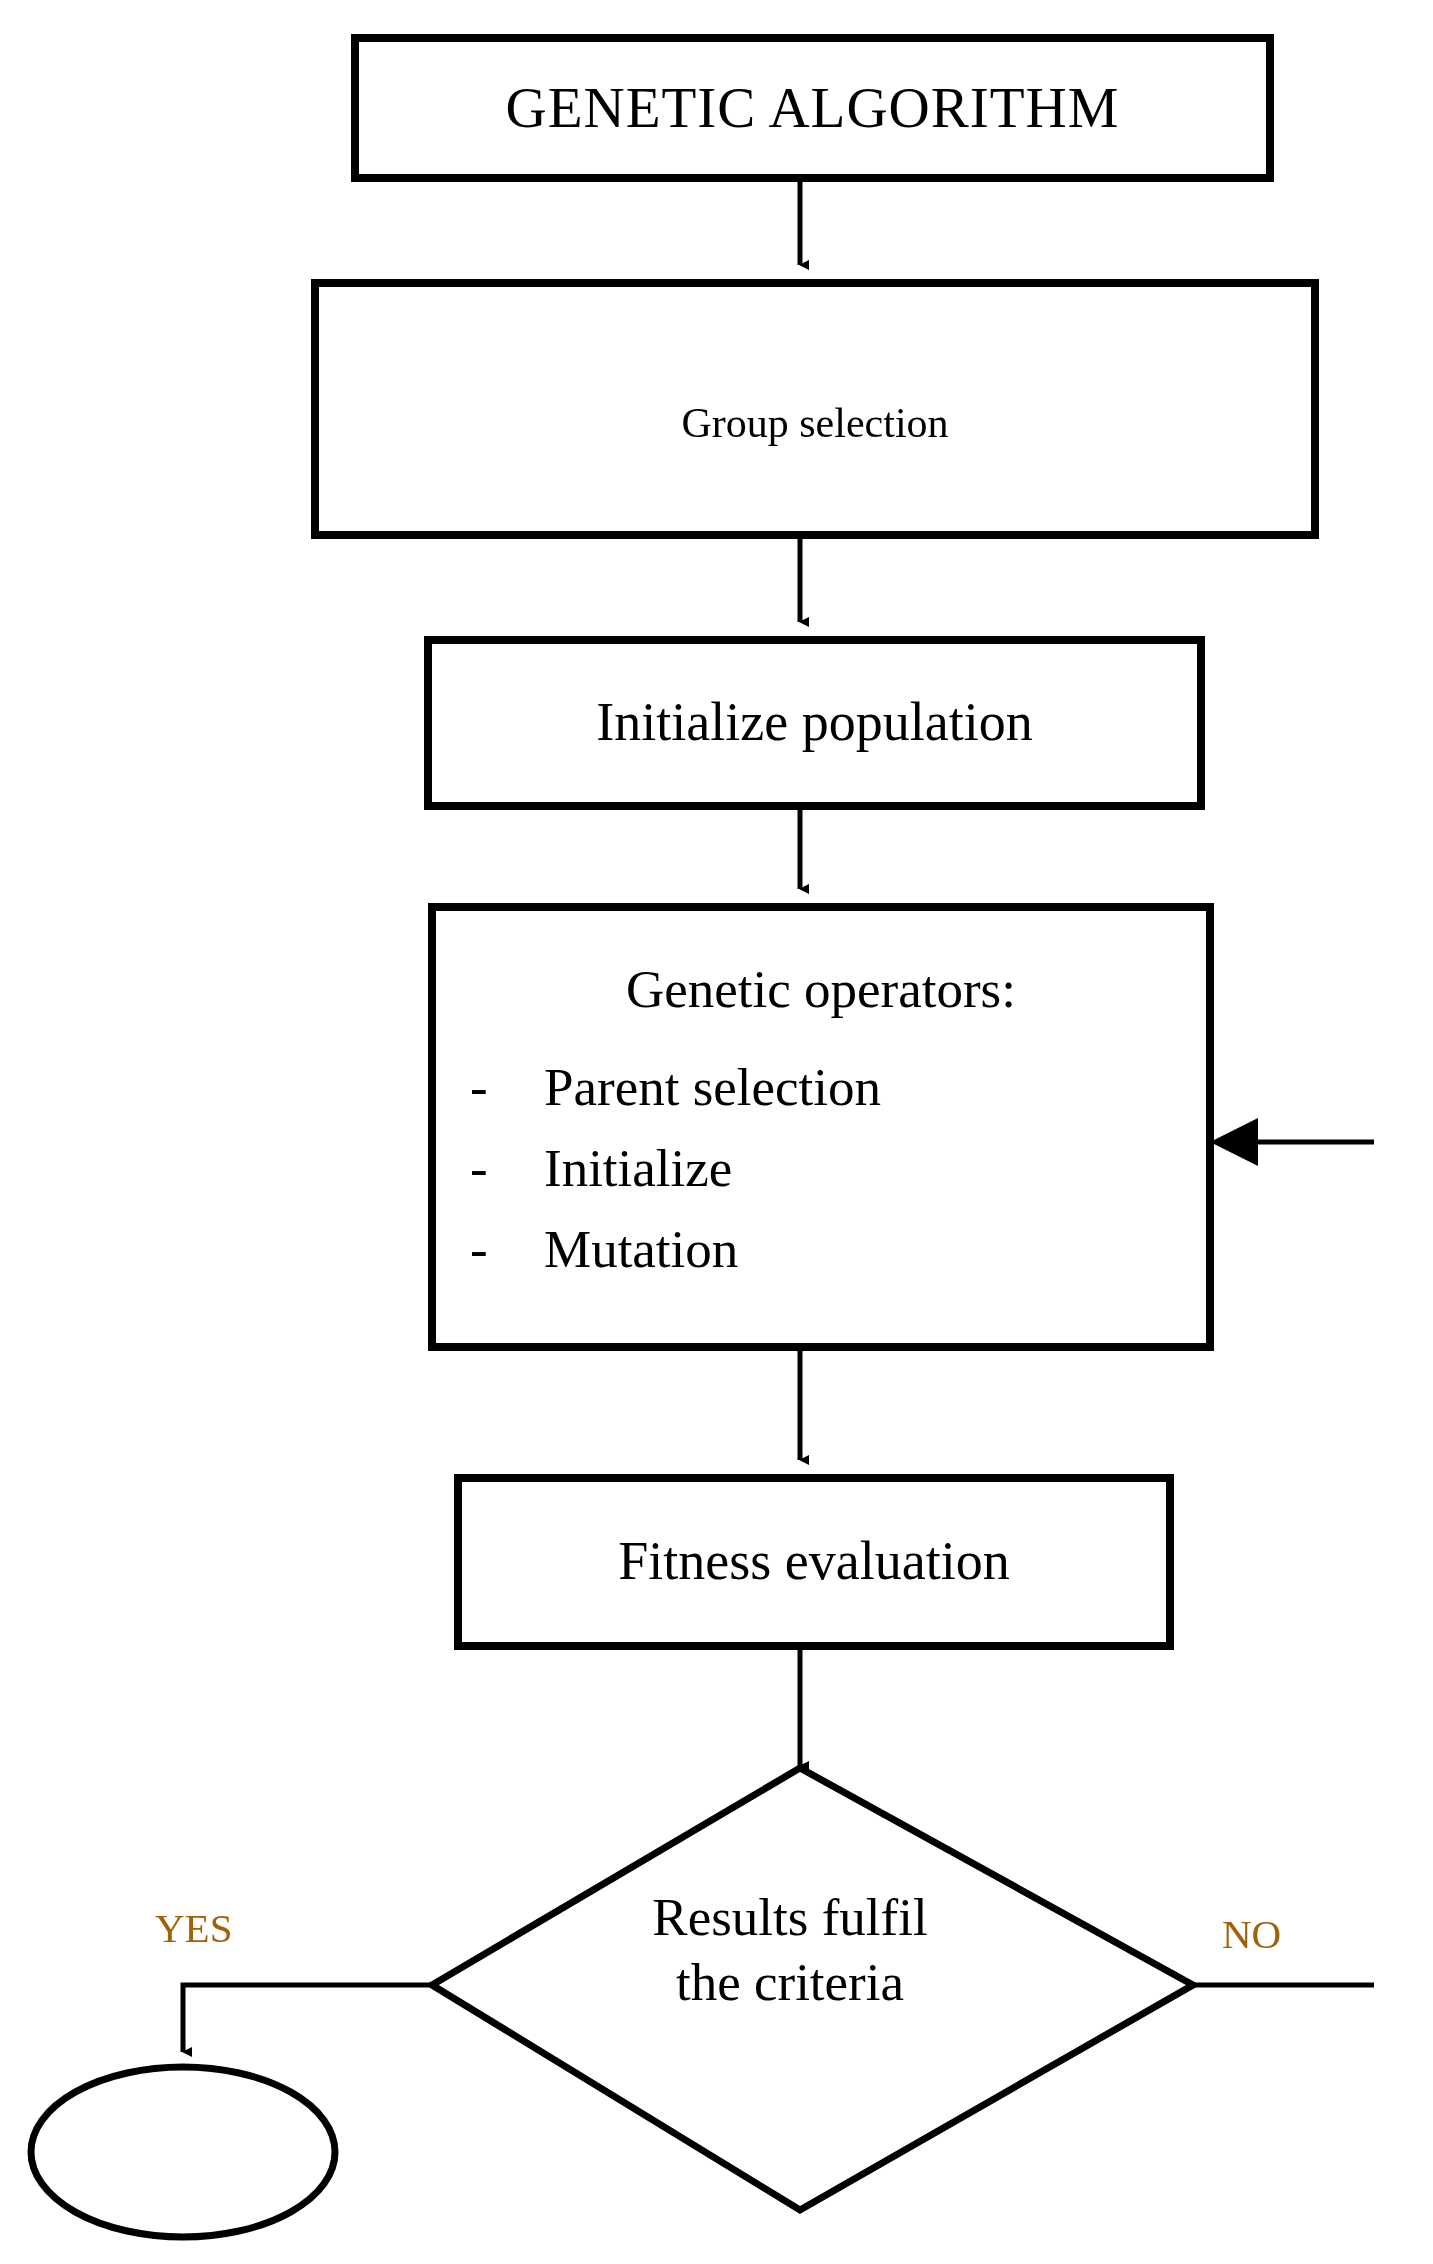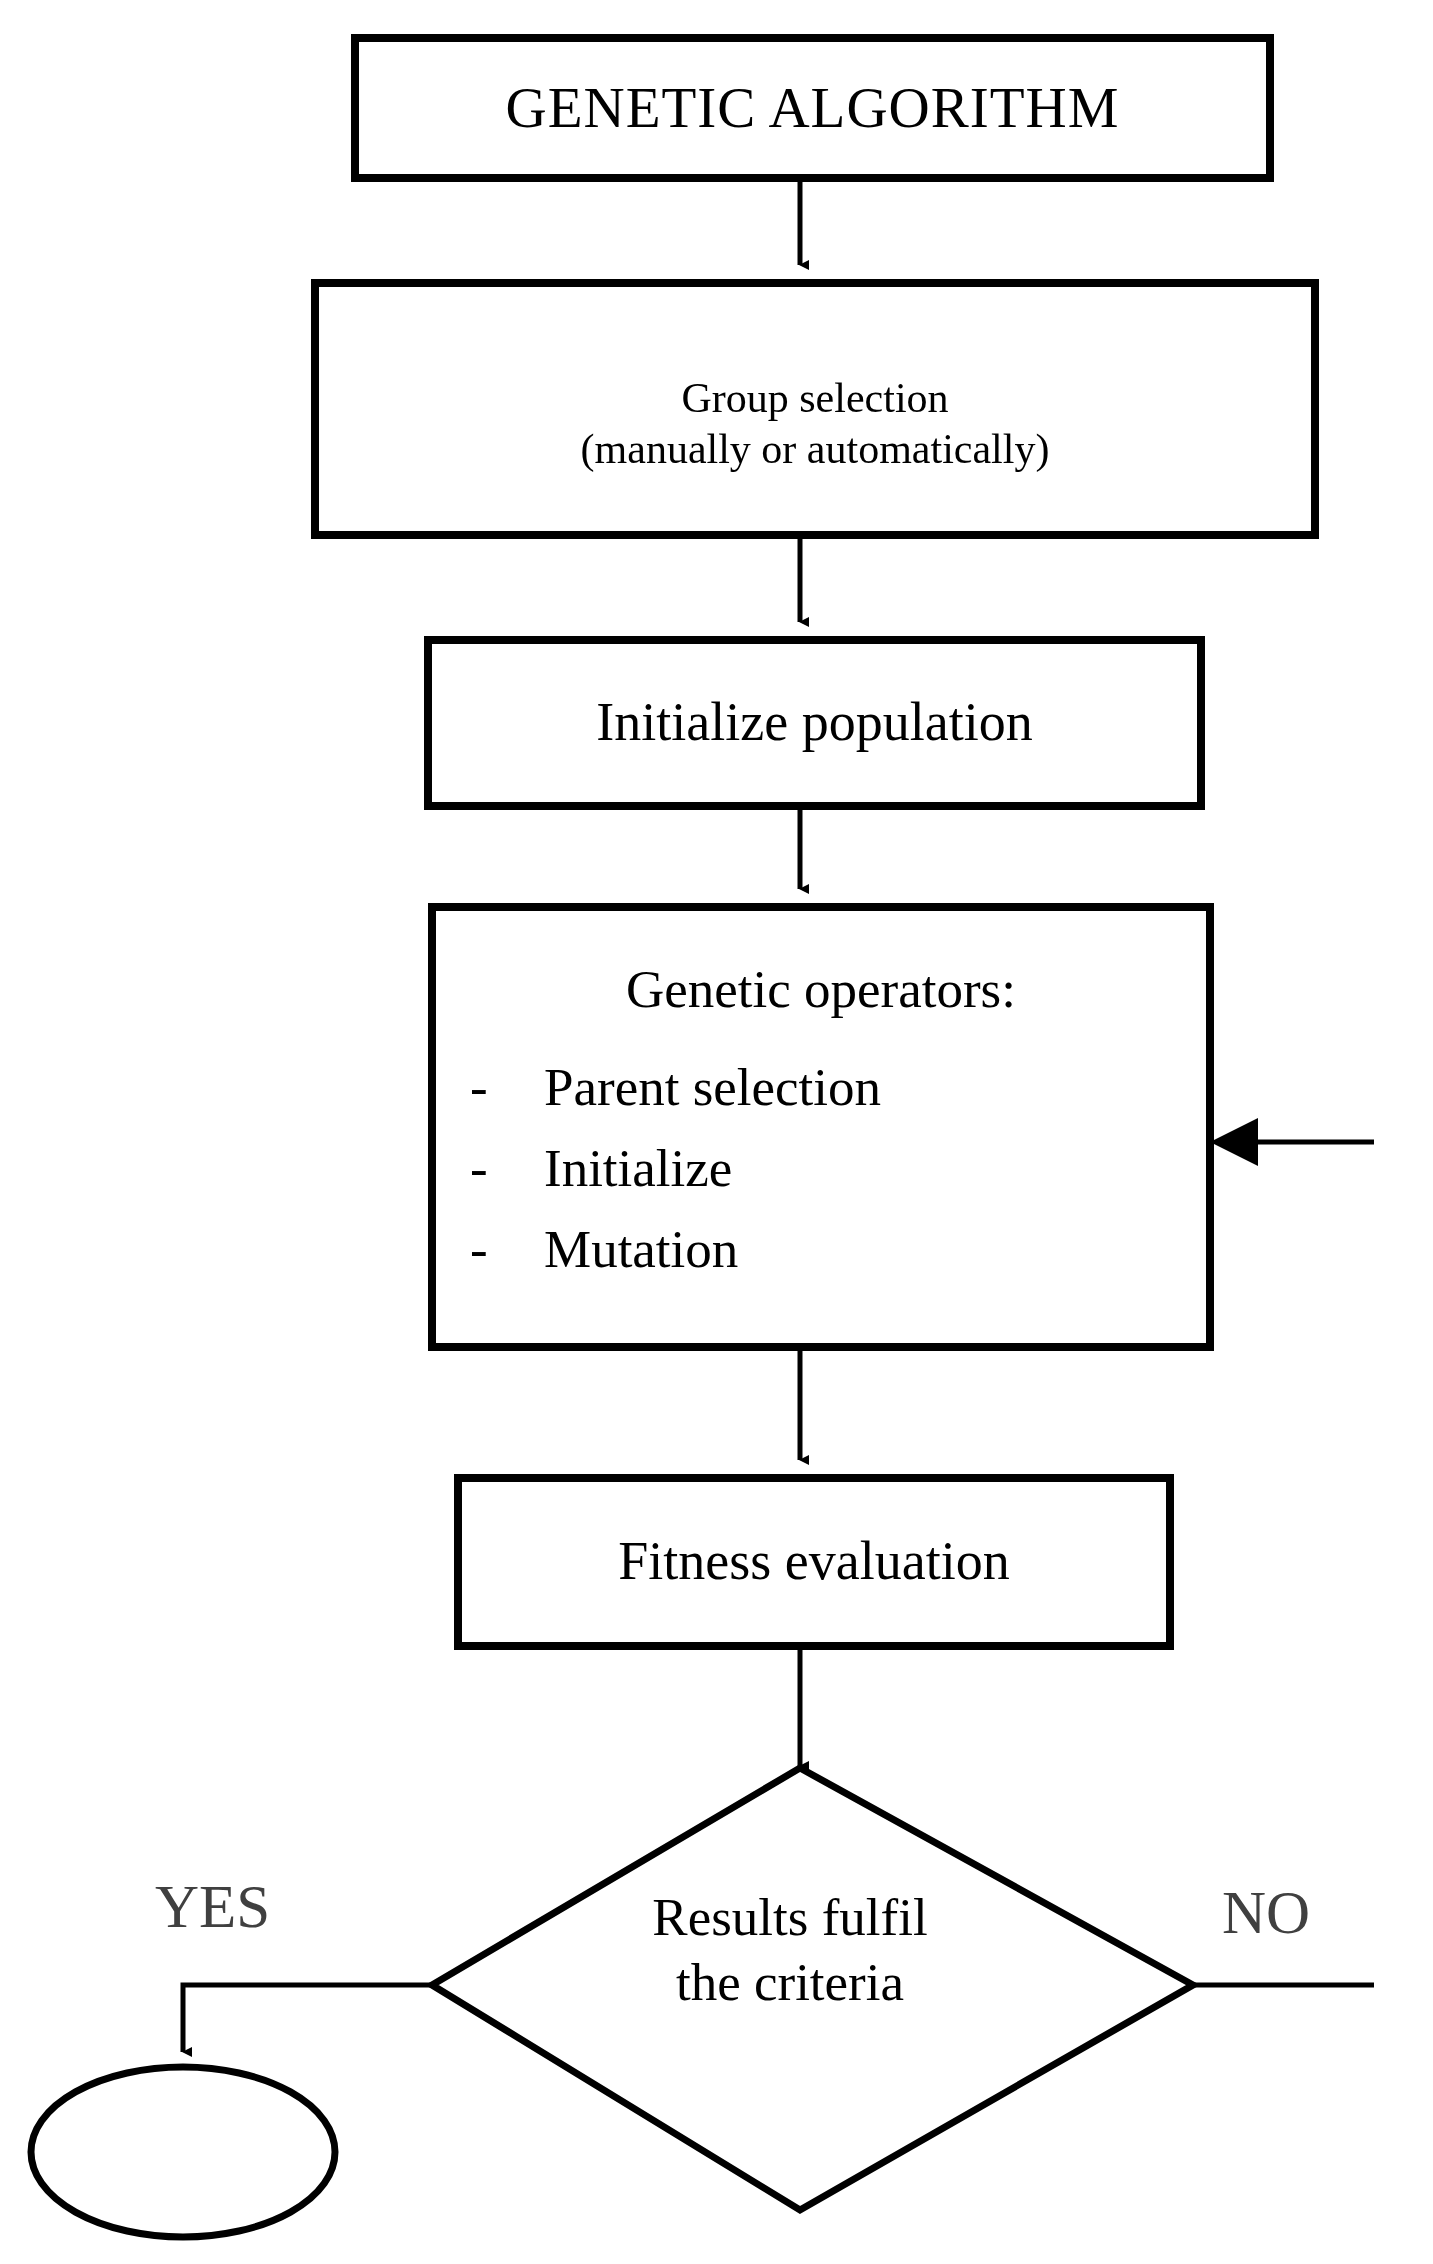--- a/index.html
+++ b/index.html
@@ -58,24 +58,25 @@
     align-items: baseline;
     width: 100%;
     margin: 6px 0 16px 0;
   }
   .ops-dash  { width: 112px; text-align: left; padding-left: 38px; box-sizing: border-box; }
   .ops-label { text-align: left; }
 
   
   .edge-label {
     position: absolute;
-    font-size: 61px;
-    color: #404040;
+    font-size: 41px;
+    color: #a16207;
     white-space: pre;
     pointer-events: none;
+    margin-top: 32px;
   }
   #lbl-yes { left: 155px;  top: 1872px; }
   #lbl-no  { left: 1222px; top: 1878px; }
 </style>
 </head>
 <body>
 
 <div id="canvas">
 
   <svg id="flow-svg" viewBox="0 0 1433 2264">
@@ -114,21 +115,20 @@
     <path d="M 1193 1985 L 1400 1985 L 1400 1142 L 1228 1142" fill="none" stroke="#000000" stroke-width="5"></path>
     <polygon points="1210,1142 1258,1118 1258,1166" fill="#000000"></polygon>
   </svg>
 
   <div class="node-text" id="t-start">
     <span class="line">GENETIC ALGORITHM</span>
   </div>
 
   <div class="node-text" id="t-group">
     <span class="line">Group selection</span>
-    <span class="line">(manually or automatically)</span>
   </div>
 
   <div class="node-text" id="t-init">
     <span class="line">Initialize population</span>
   </div>
 
   <div class="node-text" id="t-ops">
     <span class="line ops-head">Genetic operators:</span>
     <div class="ops-list">
       <div class="ops-item">

